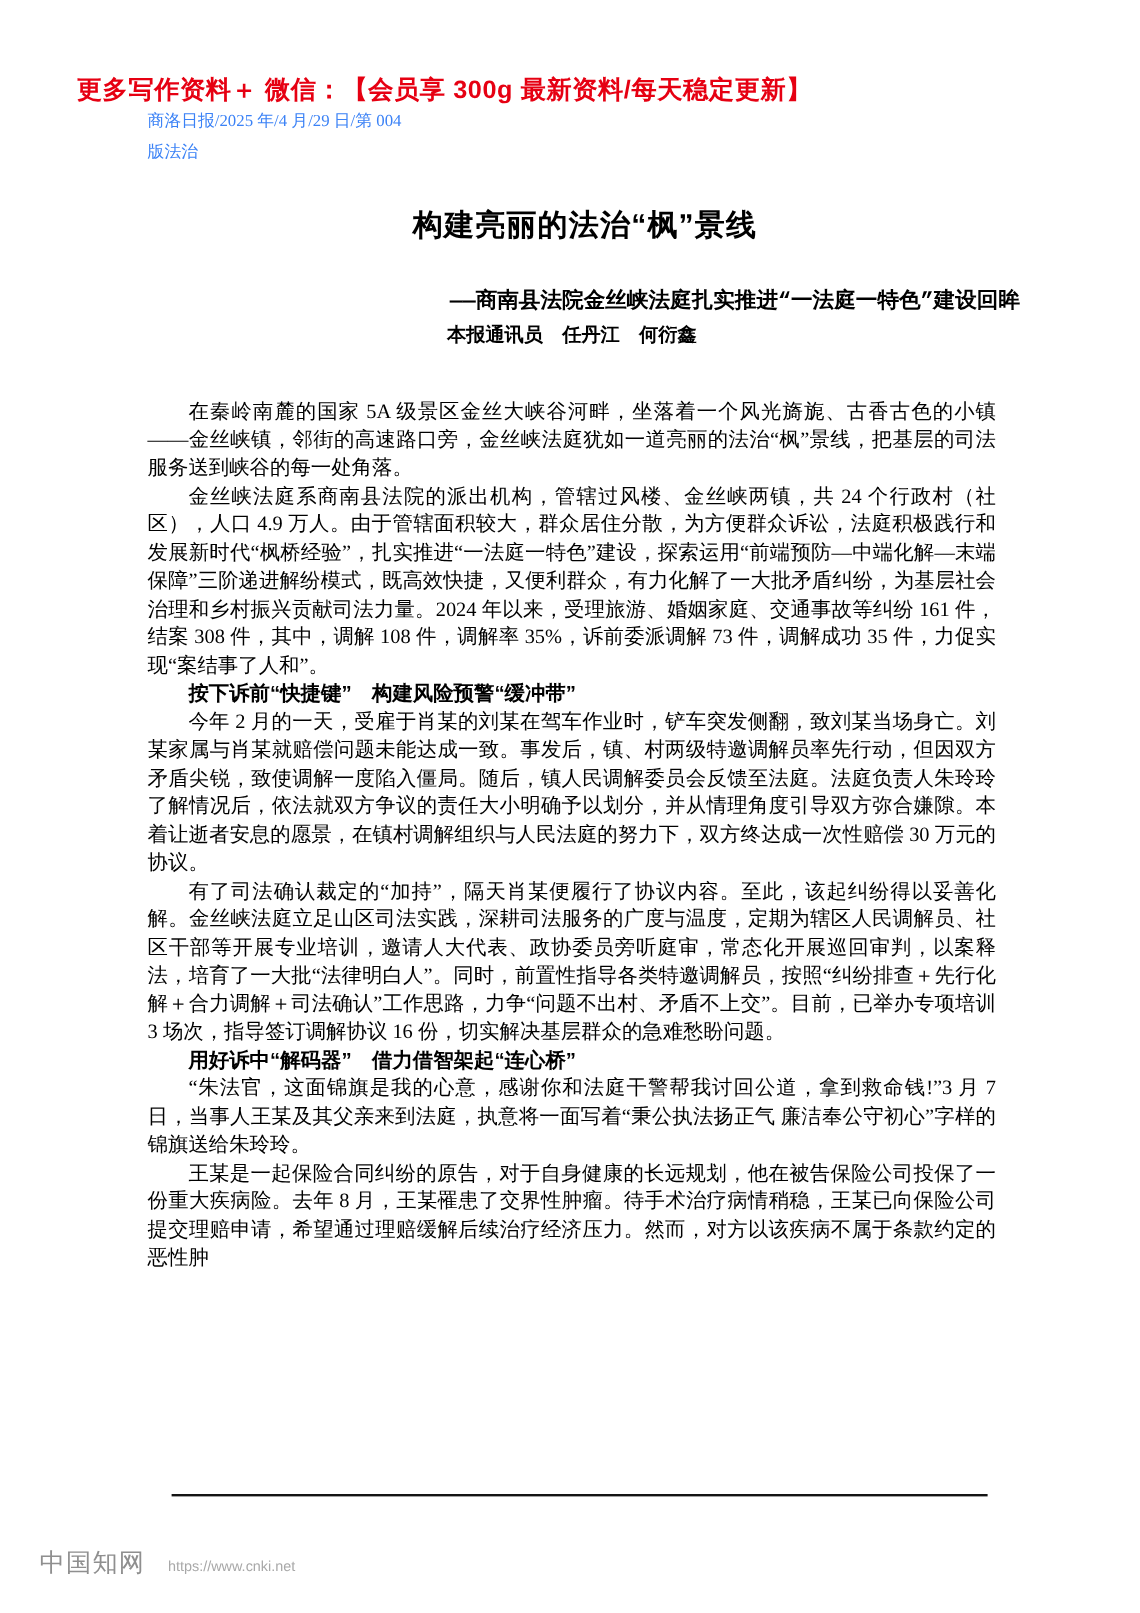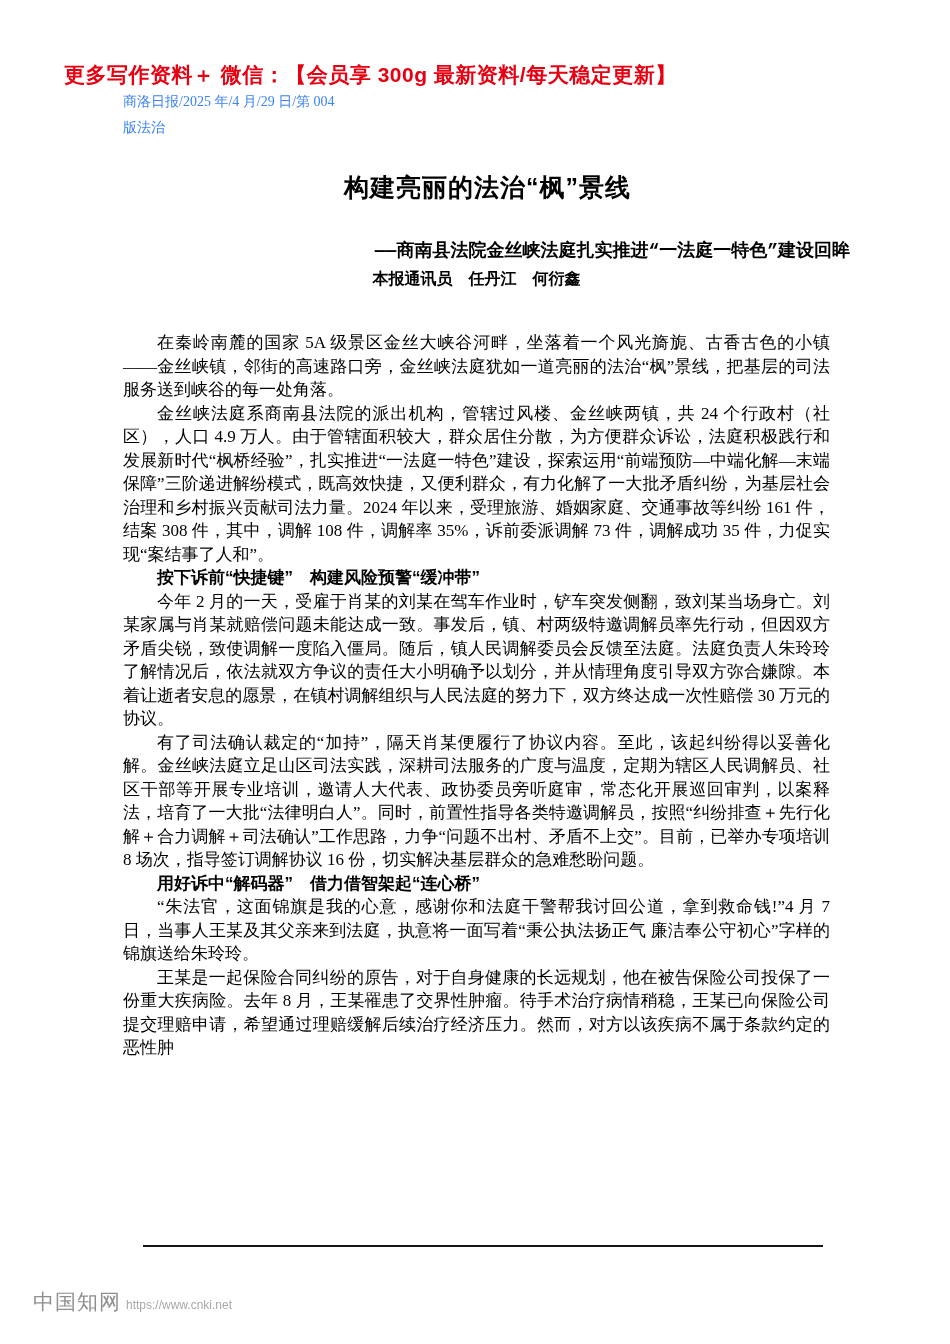--- a/index.html
+++ b/index.html
@@ -48,21 +48,21 @@
     margin-top:10px;padding-right:22px;
     text-align:right;text-indent:0;
     font-size:15px;
   }
   .divider{
     position:absolute;left:143px;top:1245px;width:680px;height:0;
     border-top:2px solid #141414;
   }
   .watermark{
     position:absolute;left:33px;top:1288px;
-    display:flex;align-items:baseline;gap:5px;white-space:nowrap;
+    display:flex;align-items:baseline;gap:19px;white-space:nowrap;
   }
   .watermark .site{font-size:21px;color:#8f8f8f;letter-spacing:1px;}
   .watermark .url{
     font-family:"Liberation Sans","DejaVu Sans",sans-serif;
     font-size:12px;color:#a8a8a8;
   }
 </style>
 </head>
 <body>
 
@@ -78,23 +78,23 @@
 <h2 class="subtitle">——商南县法院金丝峡法庭扎实推进“一法庭一特色”建设回眸</h2>
 
 <div class="byline">本报通讯员　任丹江　何衍鑫</div>
 
 <div class="article-body">
 
   <p class="para">在秦岭南麓的国家 5A 级景区金丝大峡谷河畔，坐落着一个风光旖旎、古香古色的小镇——金丝峡镇，邻街的高速路口旁，金丝峡法庭犹如一道亮丽的法治“枫”景线，把基层的司法服务送到峡谷的每一处角落。</p>
     <p class="para">金丝峡法庭系商南县法院的派出机构，管辖过风楼、金丝峡两镇，共 24 个行政村（社区），人口 4.9 万人。由于管辖面积较大，群众居住分散，为方便群众诉讼，法庭积极践行和发展新时代“枫桥经验”，扎实推进“一法庭一特色”建设，探索运用“前端预防—中端化解—末端保障”三阶递进解纷模式，既高效快捷，又便利群众，有力化解了一大批矛盾纠纷，为基层社会治理和乡村振兴贡献司法力量。2024 年以来，受理旅游、婚姻家庭、交通事故等纠纷 161 件，结案 308 件，其中，调解 108 件，调解率 35%，诉前委派调解 73 件，调解成功 35 件，力促实现“案结事了人和”。</p>
     <p class="subhead">按下诉前“快捷键”　构建风险预警“缓冲带”</p>
     <p class="para">今年 2 月的一天，受雇于肖某的刘某在驾车作业时，铲车突发侧翻，致刘某当场身亡。刘某家属与肖某就赔偿问题未能达成一致。事发后，镇、村两级特邀调解员率先行动，但因双方矛盾尖锐，致使调解一度陷入僵局。随后，镇人民调解委员会反馈至法庭。法庭负责人朱玲玲了解情况后，依法就双方争议的责任大小明确予以划分，并从情理角度引导双方弥合嫌隙。本着让逝者安息的愿景，在镇村调解组织与人民法庭的努力下，双方终达成一次性赔偿 30 万元的协议。</p>
-    <p class="para">有了司法确认裁定的“加持”，隔天肖某便履行了协议内容。至此，该起纠纷得以妥善化解。金丝峡法庭立足山区司法实践，深耕司法服务的广度与温度，定期为辖区人民调解员、社区干部等开展专业培训，邀请人大代表、政协委员旁听庭审，常态化开展巡回审判，以案释法，培育了一大批“法律明白人”。同时，前置性指导各类特邀调解员，按照“纠纷排查＋先行化解＋合力调解＋司法确认”工作思路，力争“问题不出村、矛盾不上交”。目前，已举办专项培训 8 场次，指导签订调解协议 16 份，切实解决基层群众的急难愁盼问题。</p>
+    <p class="para">有了司法确认裁定的“加持”，隔天肖某便履行了协议内容。至此，该起纠纷得以妥善化解。金丝峡法庭立足山区司法实践，深耕司法服务的广度与温度，定期为辖区人民调解员、社区干部等开展专业培训，邀请人大代表、政协委员旁听庭审，常态化开展巡回审判，以案释法，培育了一大批“法律明白人”。同时，前置性指导各类特邀调解员，按照“纠纷排查＋先行化解＋合力调解＋司法确认”工作思路，力争“问题不出村、矛盾不上交”。目前，已举办专项培训 3 场次，指导签订调解协议 16 份，切实解决基层群众的急难愁盼问题。</p>
     <p class="subhead">用好诉中“解码器”　借力借智架起“连心桥”</p>
-    <p class="para">“朱法官，这面锦旗是我的心意，感谢你和法庭干警帮我讨回公道，拿到救命钱!”4 月 7 日，当事人王某及其父亲来到法庭，执意将一面写着“秉公执法扬正气 廉洁奉公守初心”字样的锦旗送给朱玲玲。</p>
+    <p class="para">“朱法官，这面锦旗是我的心意，感谢你和法庭干警帮我讨回公道，拿到救命钱!”3 月 7 日，当事人王某及其父亲来到法庭，执意将一面写着“秉公执法扬正气 廉洁奉公守初心”字样的锦旗送给朱玲玲。</p>
     <p class="para">王某是一起保险合同纠纷的原告，对于自身健康的长远规划，他在被告保险公司投保了一份重大疾病险。去年 8 月，王某罹患了交界性肿瘤。待手术治疗病情稍稳，王某已向保险公司提交理赔申请，希望通过理赔缓解后续治疗经济压力。然而，对方以该疾病不属于条款约定的恶性肿</p>
 </div>
 
 <div class="divider"></div>
 
 <div class="watermark">
   <span class="site">中国知网</span>
   <span class="url">https://www.cnki.net</span>
 </div>
 

